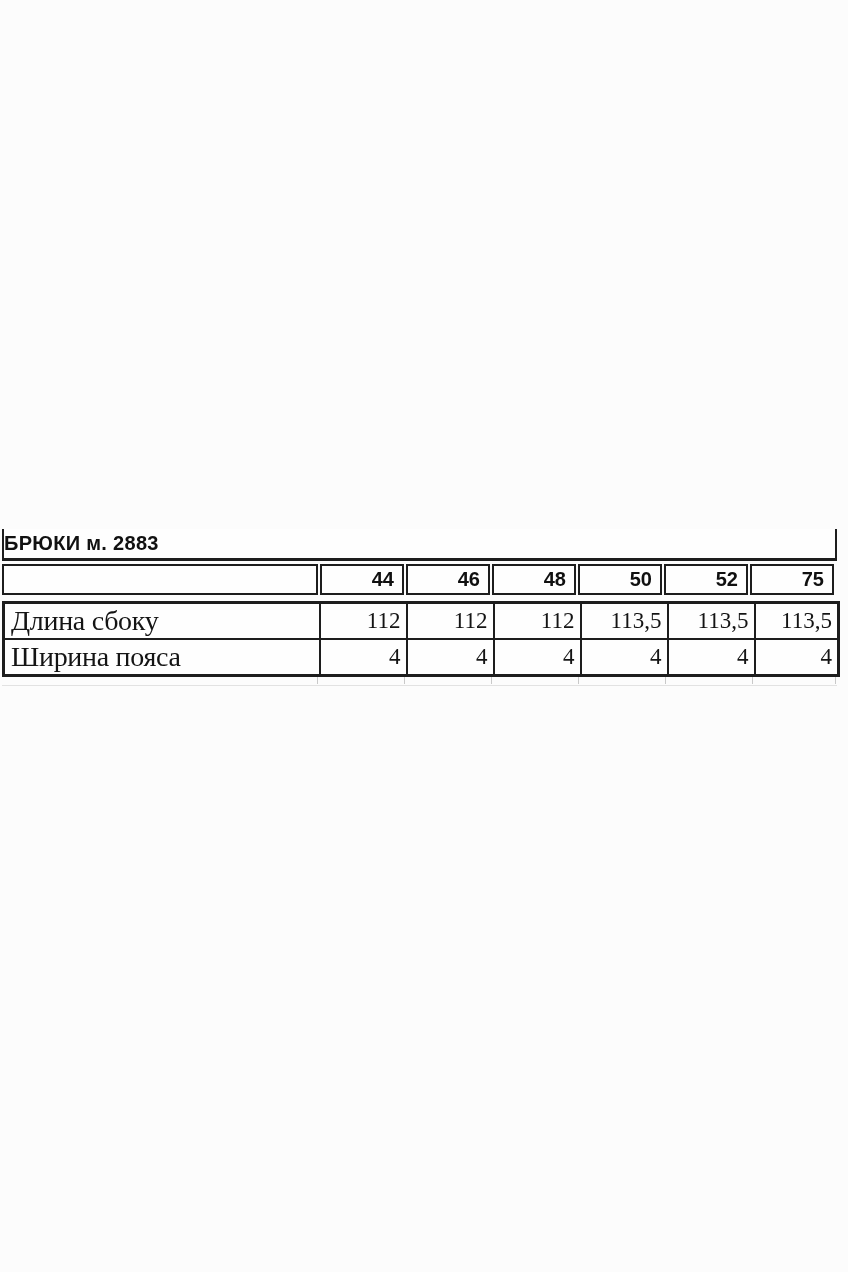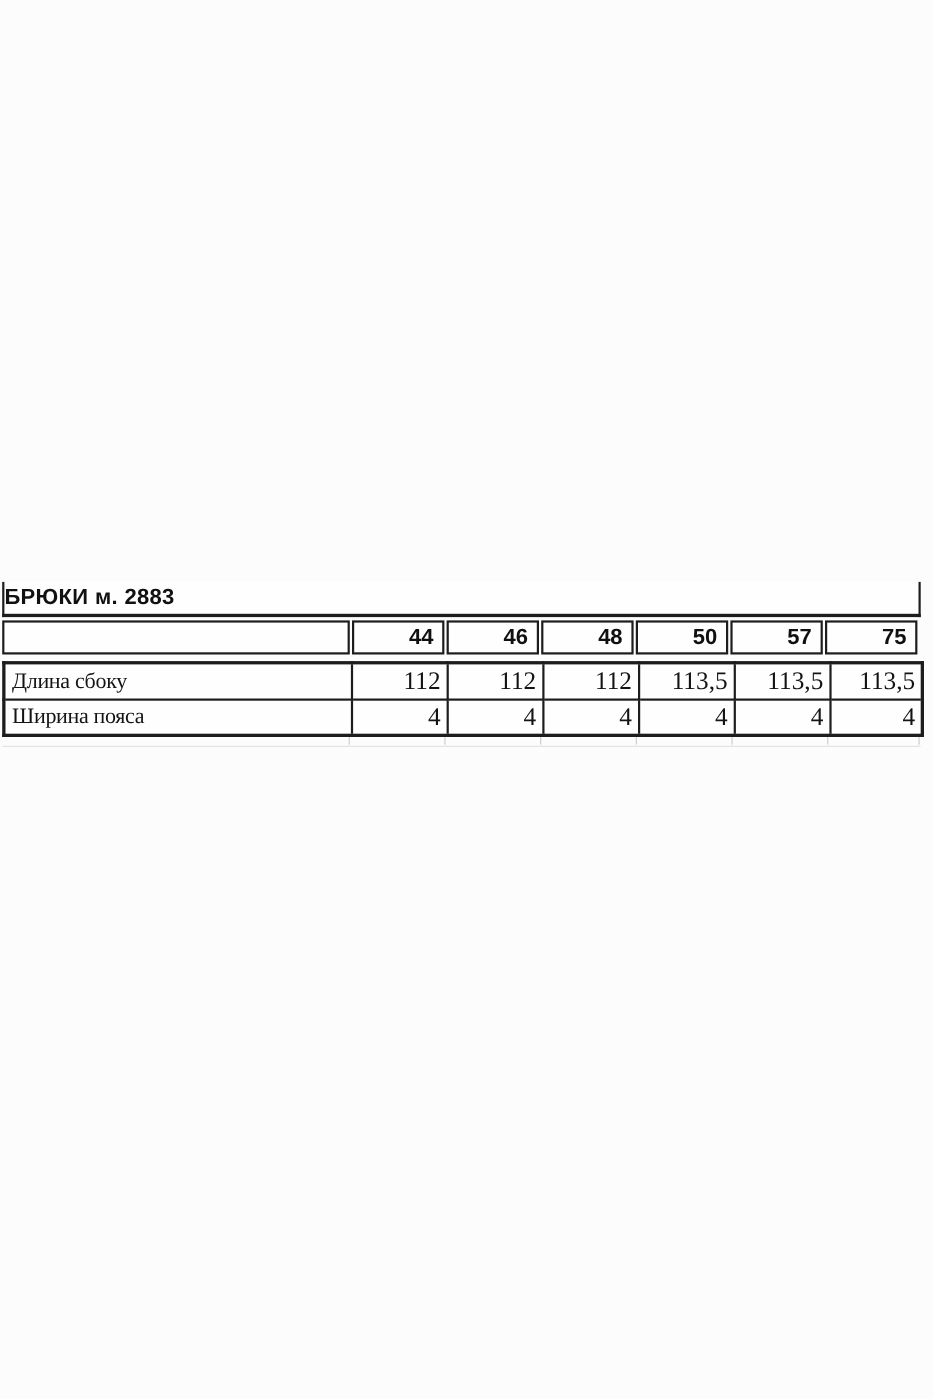--- a/index.html
+++ b/index.html
@@ -60,21 +60,21 @@
     box-sizing:border-box;
     border:2px solid #1d1d1d;
     height:33px;
     font-family:"Liberation Serif","DejaVu Serif",serif;
     color:#141414;
     white-space:nowrap;
     overflow:hidden;
     vertical-align:middle;
   }
   td.rlabel{
-    font-size:20px;
+    font-size:28px;
     padding-left:6px;
     text-align:left;
     letter-spacing:-0.3px;
     margin-top:24px;
   }
   td.num{
     font-size:23px;
     text-align:right;
     padding-right:5px;
   }
@@ -98,21 +98,21 @@
   <div class="title-row">
     <span>БРЮКИ м. 2883</span>
   </div>
 
   <div class="header-row">
     <div class="hcell label-h"></div>
     <div class="hcell size-h">44</div>
     <div class="hcell size-h">46</div>
     <div class="hcell size-h">48</div>
     <div class="hcell size-h">50</div>
-    <div class="hcell size-h">57</div>
+    <div class="hcell size-h">52</div>
     <div class="hcell size-h">75</div>
   </div>
 
   <table class="data">
     <colgroup>
       <col style="width:316px">
       <col style="width:87px">
         <col style="width:87px">
         <col style="width:87px">
       <col style="width:87px">

